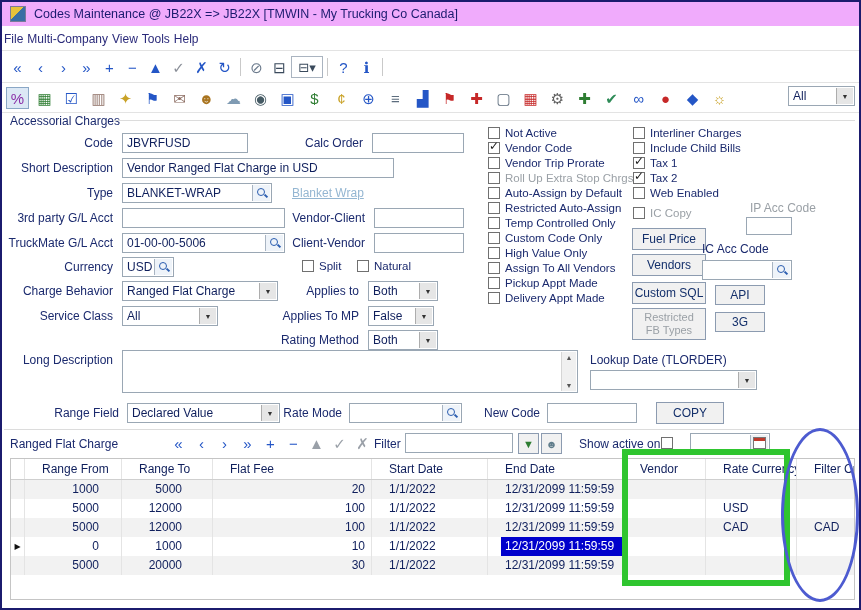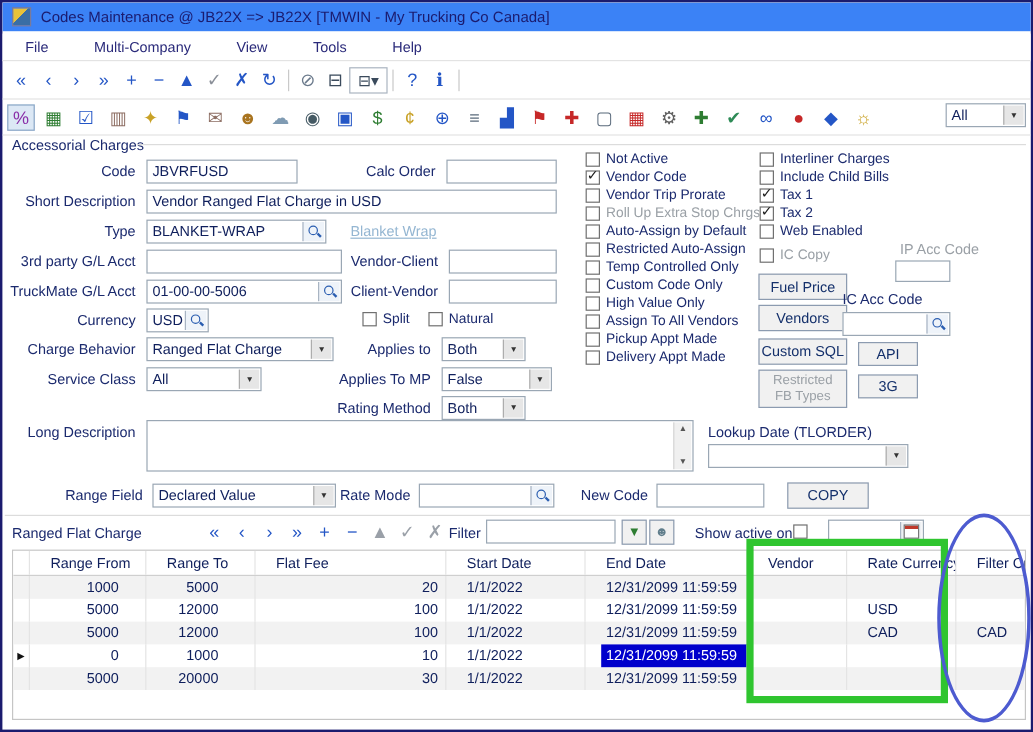--- a/index.html
+++ b/index.html
@@ -1,23 +1,23 @@
 <!DOCTYPE html>
 <html><head>
 <meta charset="utf-8">
 <style>
   html,body{margin:0;padding:0;background:#fff;}
   body{font-family:"Liberation Sans","DejaVu Sans",sans-serif;font-size:12px;color:#0f1f5c;}
   #win{position:relative;width:861px;height:610px;border:2px solid #1b1b6e;box-sizing:border-box;background:#fff;overflow:hidden;}
   
-  .titlebar{position:absolute;left:0;top:0;width:100%;height:24px;background:#3b82f6;display:flex;align-items:center;}
+  .titlebar{position:absolute;left:0;top:0;width:100%;height:24px;background:#f0abfc;display:flex;align-items:center;}
   .appicon{width:14px;height:14px;margin:0 8px 0 8px;border:1px solid #7a7a9a;background:linear-gradient(135deg,#e8c23a 0 45%,#3a6ea5 45% 100%);flex:none;}
   .title-text{color:#1b1b6e;font-size:12.5px;white-space:nowrap;}
   .menubar{position:absolute;left:0;top:26px;width:100%;height:22px;background:#fff;display:flex;align-items:center;border-bottom:1px solid #e3e3e3;}
-  .menu-item{color:#2a2a7a;padding:2px 19px;white-space:nowrap;}
+  .menu-item{color:#2a2a7a;padding:2px 2px;white-space:nowrap;}
   
   .tbar{position:absolute;display:flex;align-items:center;}
   .ticon{width:23px;height:22px;display:flex;align-items:center;justify-content:center;font-size:15px;line-height:1;}
   .ticon.active{border:1px solid #8aa7c6;background:#dce8f5;box-sizing:border-box;}
   .ticon.boxed{border:1px solid #aab4c0;box-sizing:border-box;width:32px;font-size:13px;}
   .tsep{width:1px;height:18px;background:#c9c9c9;margin:0 4px;}
   .tline{position:absolute;left:0;width:100%;height:1px;background:#e3e3e3;}
   
   .lbl{position:absolute;color:#1b2a6e;white-space:nowrap;}
   .rlbl{text-align:right;box-sizing:border-box;padding-right:5px;}
@@ -143,21 +143,21 @@
 
   <span class="lbl" style="left:8px;top:112px;">Accessorial Charges</span>
   <div class="groupline" style="left:112px;top:118px;width:741px;"></div>
 
   <span class="lbl rlbl" style="left:0;top:134px;width:116px;">Code</span>
   <div class="fld" style="left:120px;top:131px;width:126px;"><span>JBVRFUSD</span></div>
   <span class="lbl rlbl" style="left:250px;top:134px;width:116px;">Calc Order</span>
   <div class="fld" style="left:370px;top:131px;width:92px;"><span></span></div>
 
   <span class="lbl rlbl" style="left:0;top:159px;width:116px;">Short Description</span>
-  <div class="fld" style="left:120px;top:156px;width:342px;"><span>Vendor Ranged Flat Charge in USD</span></div>
+  <div class="fld" style="left:120px;top:156px;width:272px;"><span>Vendor Ranged Flat Charge in USD</span></div>
 
   <span class="lbl rlbl" style="left:0;top:184px;width:116px;">Type</span>
   <div class="fld haslk" style="left:120px;top:181px;width:150px;">
     <span>BLANKET-WRAP</span>
     <span class="lkbtn">
         <span class="mag"></span>
       </span>
   </div>
   <a class="link" style="left:290px;top:184px;">Blanket Wrap</a>
 
@@ -203,21 +203,21 @@
   <span class="lbl rlbl" style="left:240px;top:282px;width:122px;">Applies to</span>
   <div class="fld hasdd" style="left:366px;top:279px;width:70px;">
     <span>Both</span><span class="dd"></span>
   </div>
 
   <span class="lbl rlbl" style="left:0;top:307px;width:116px;">Service Class</span>
   <div class="fld hasdd" style="left:120px;top:304px;width:96px;">
     <span>All</span><span class="dd"></span>
   </div>
   <span class="lbl rlbl" style="left:240px;top:307px;width:122px;">Applies To MP</span>
-  <div class="fld hasdd" style="left:366px;top:304px;width:92px;">
+  <div class="fld hasdd" style="left:366px;top:304px;width:66px;">
     <span>False</span><span class="dd"></span>
   </div>
 
   <span class="lbl rlbl" style="left:240px;top:331px;width:122px;">Rating Method</span>
   <div class="fld hasdd" style="left:366px;top:328px;width:70px;">
     <span>Both</span><span class="dd"></span>
   </div>
 
   <span class="lbl rlbl" style="left:0;top:351px;width:116px;">Long Description</span>
   <div class="fld" style="left:120px;top:348px;width:456px;height:43px;">

